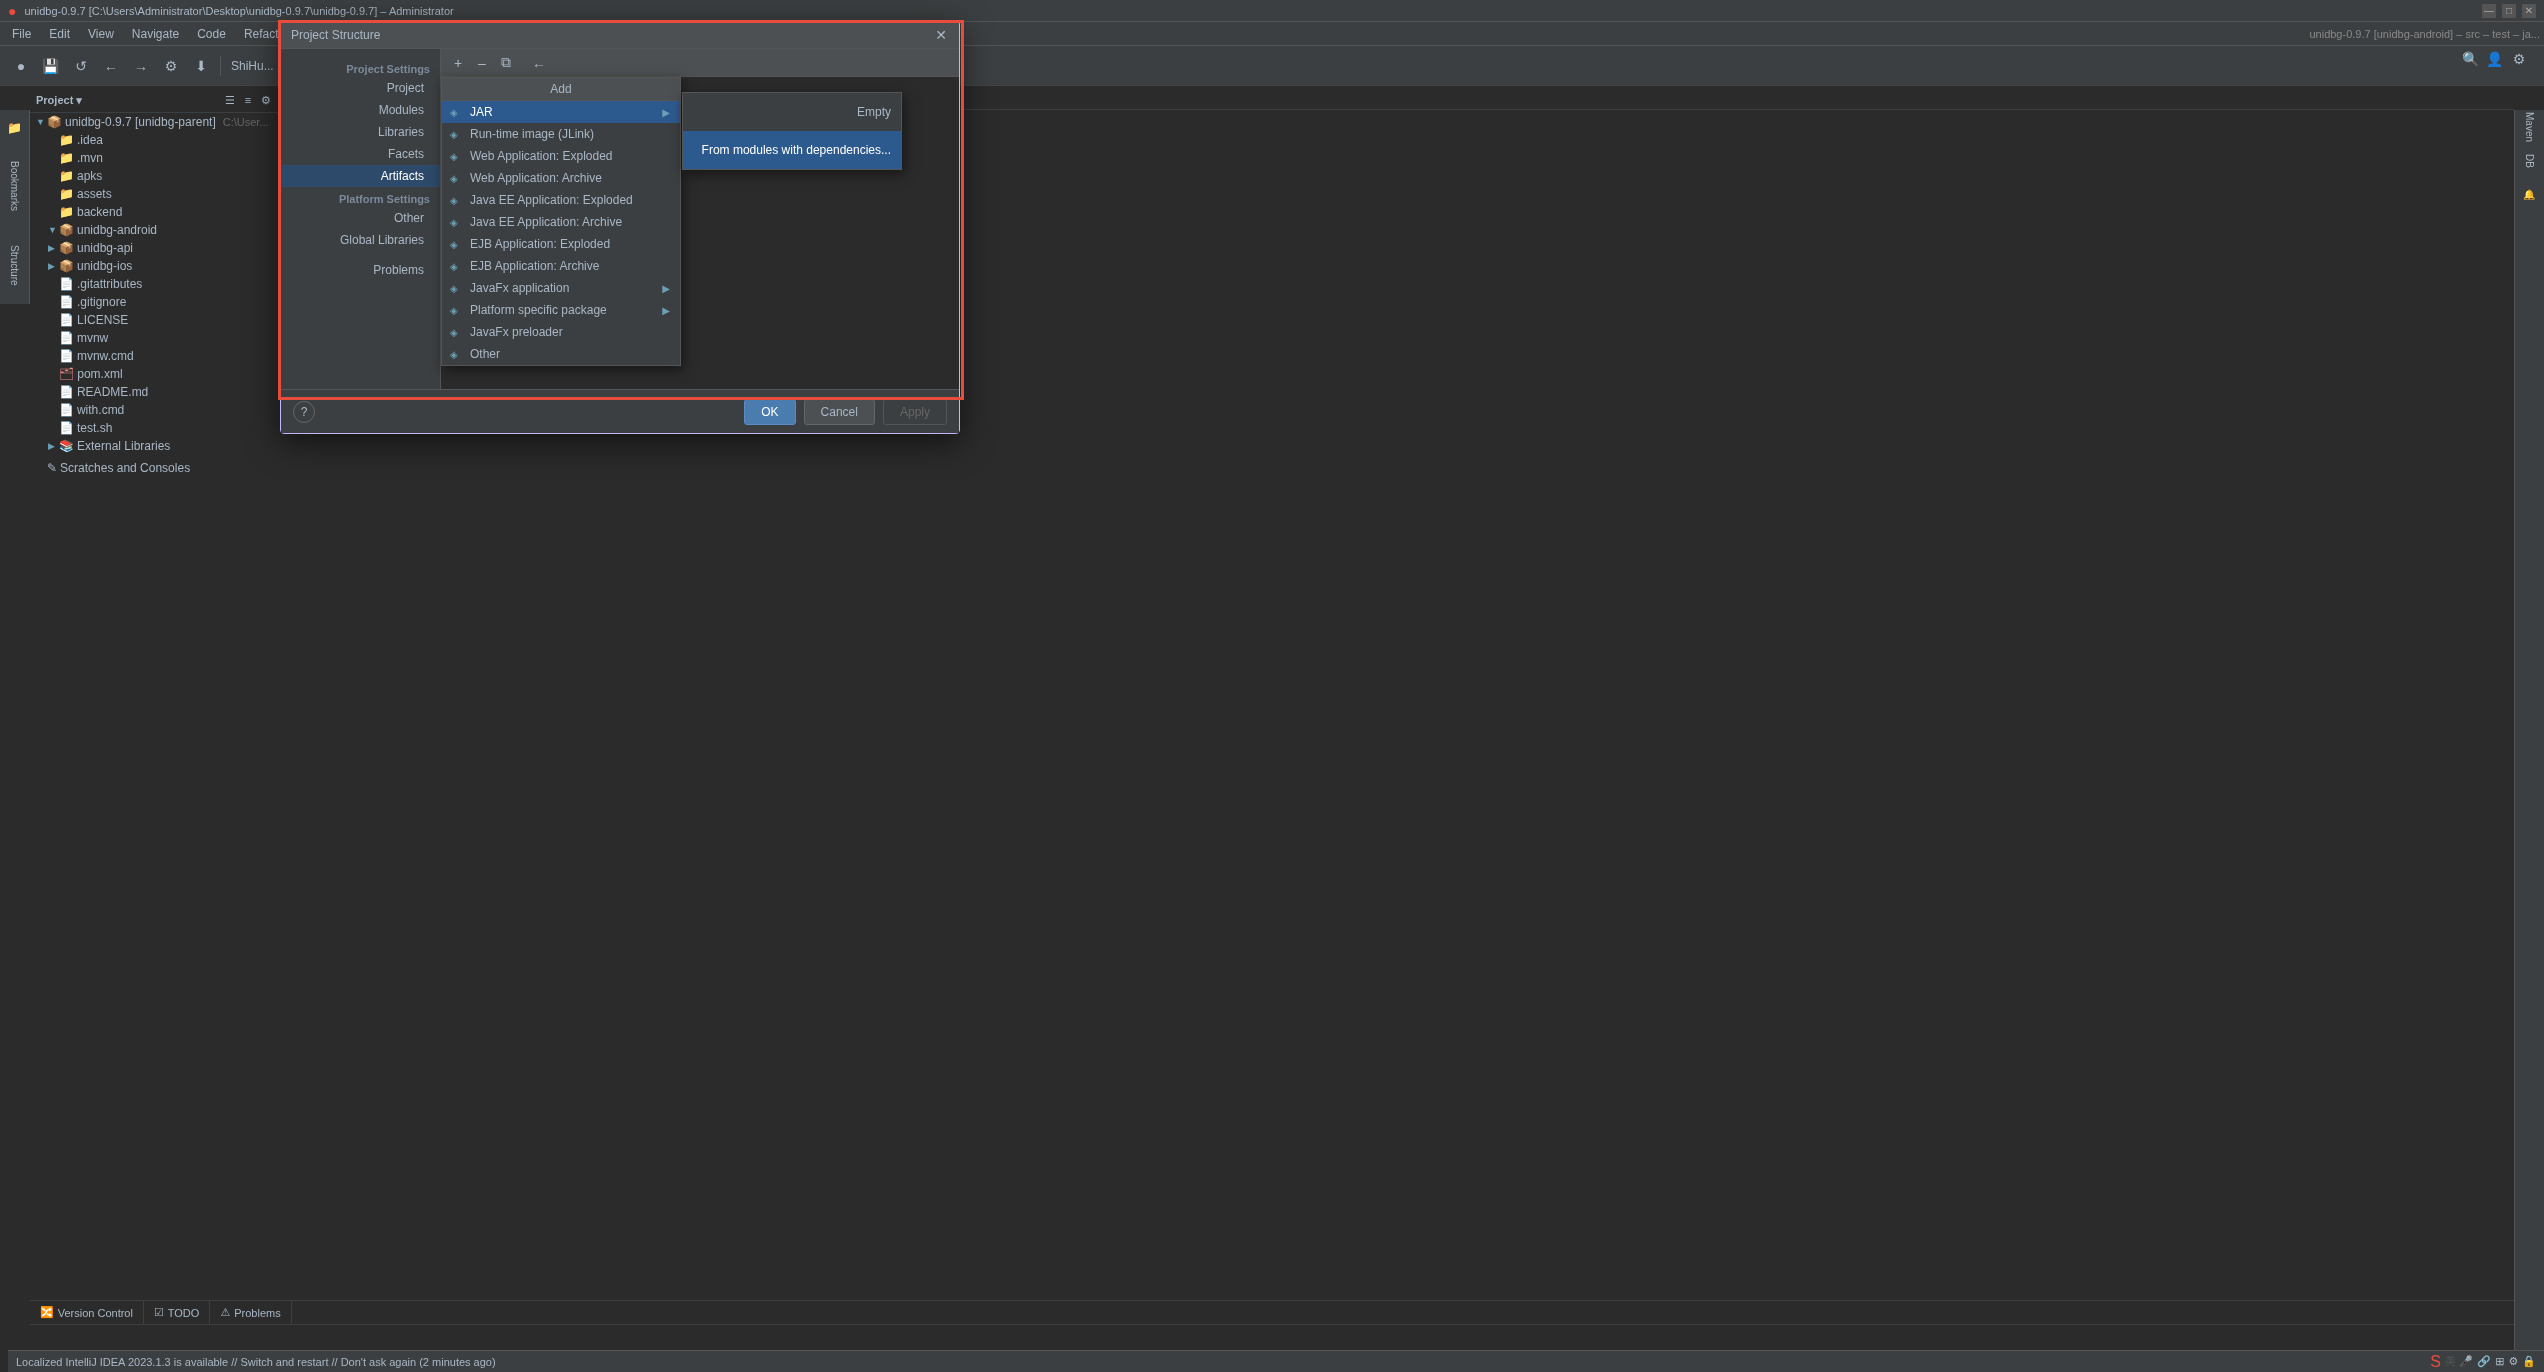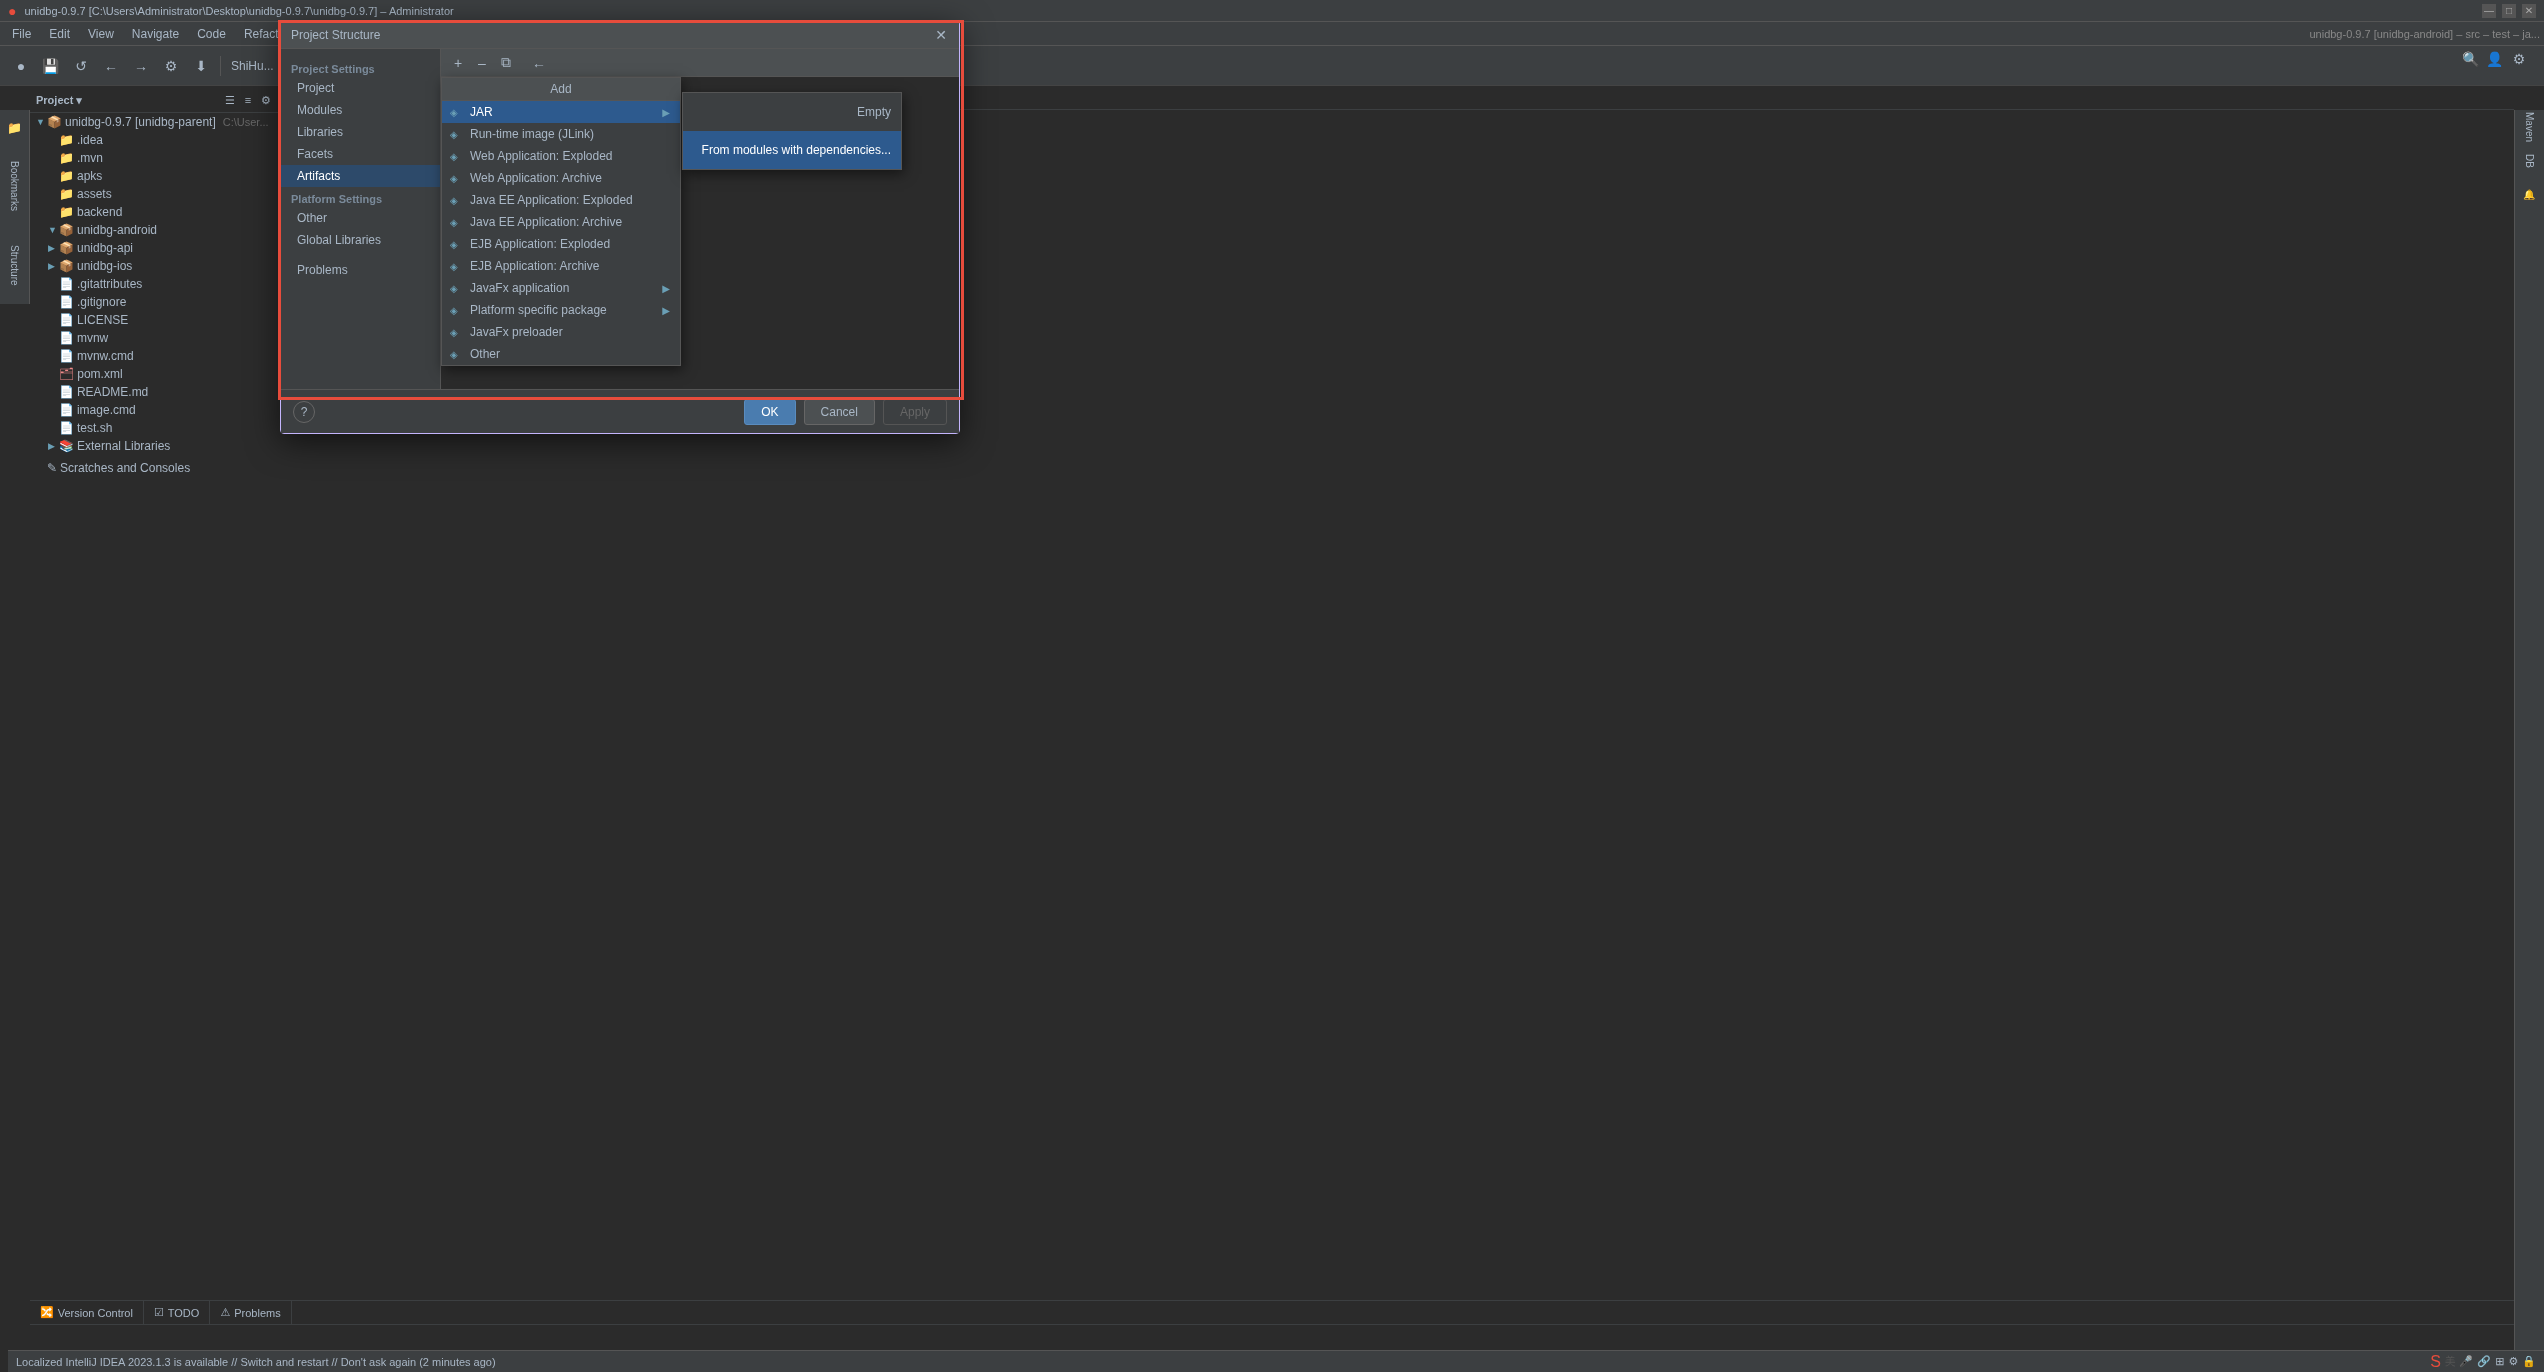--- a/index.html
+++ b/index.html
@@ -186,20 +186,21 @@
       display: flex;
       height: 340px;
     }
 
     
     .dialog-nav {
       width: 160px;
       background: #3c3f41;
       border-right: 1px solid #555;
       padding: 8px 0;
+      text-align: right;
     }
     .dialog-nav-section {
       padding: 6px 10px 2px;
       font-size: 11px;
       color: #7a8a9a;
       font-weight: bold;
     }
     .dialog-nav-item {
       padding: 4px 16px;
       font-size: 12px;
@@ -604,21 +605,21 @@
       <span class="label">pom.xml</span>
     </div>
     <div class="ft-item depth-1">
       <span class="arrow"></span>
       <span class="icon">📄</span>
       <span class="label">README.md</span>
     </div>
     <div class="ft-item depth-1">
       <span class="arrow"></span>
       <span class="icon">📄</span>
-      <span class="label">image.cmd</span>
+      <span class="label">with.cmd</span>
     </div>
     <div class="ft-item depth-1">
       <span class="arrow"></span>
       <span class="icon">📄</span>
       <span class="label">test.sh</span>
     </div>
     <div class="ft-item depth-1">
       <span class="arrow">▶</span>
       <span class="icon">📚</span>
       <span class="label">External Libraries</span>

